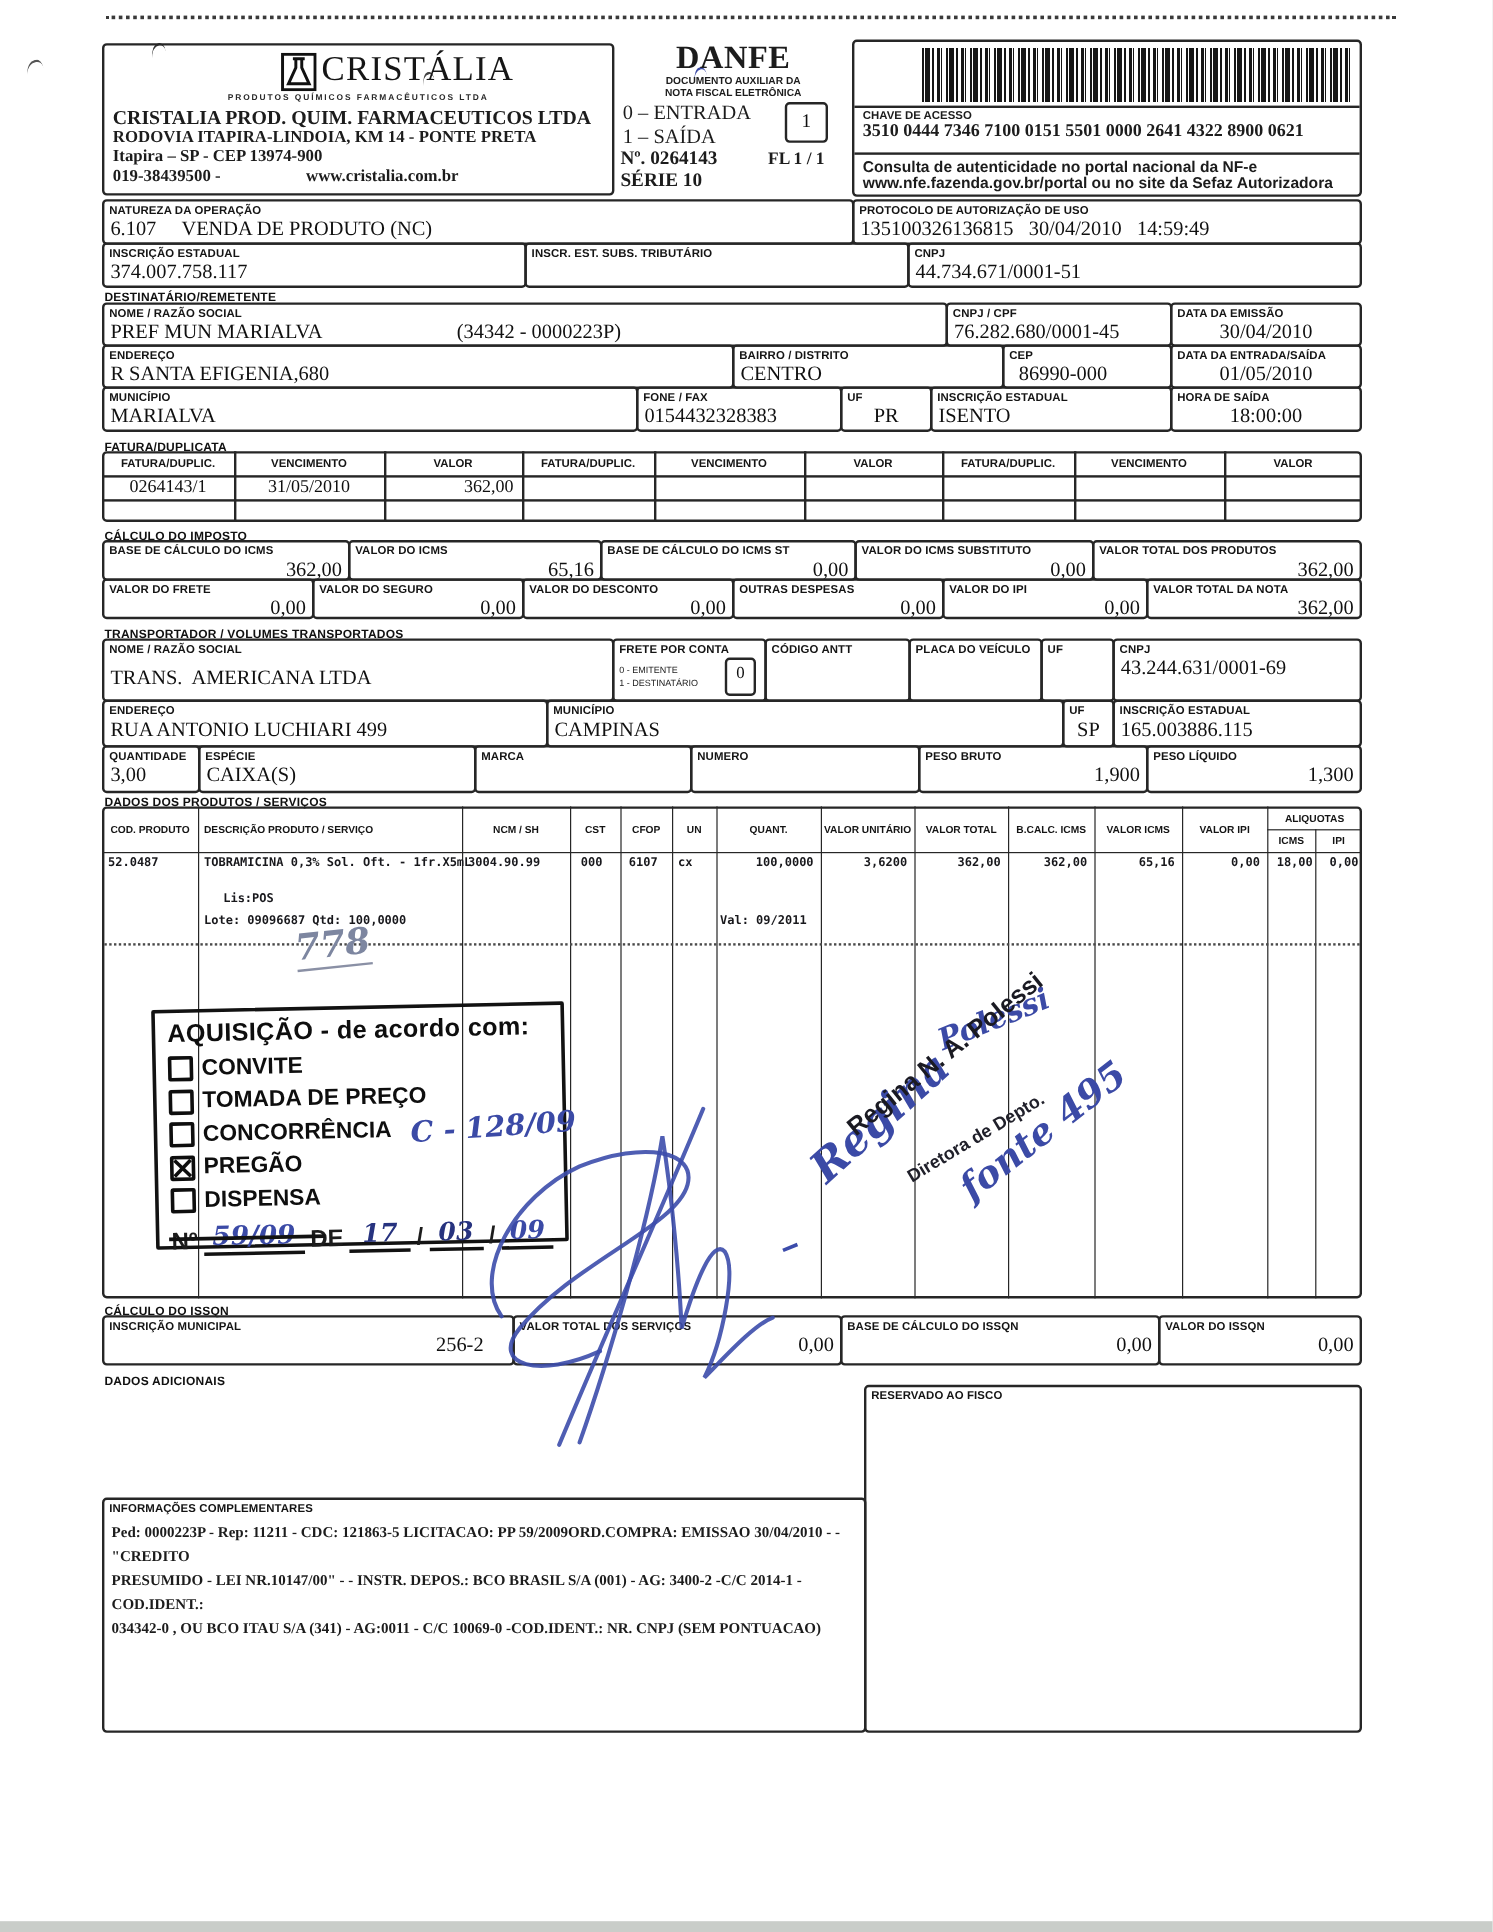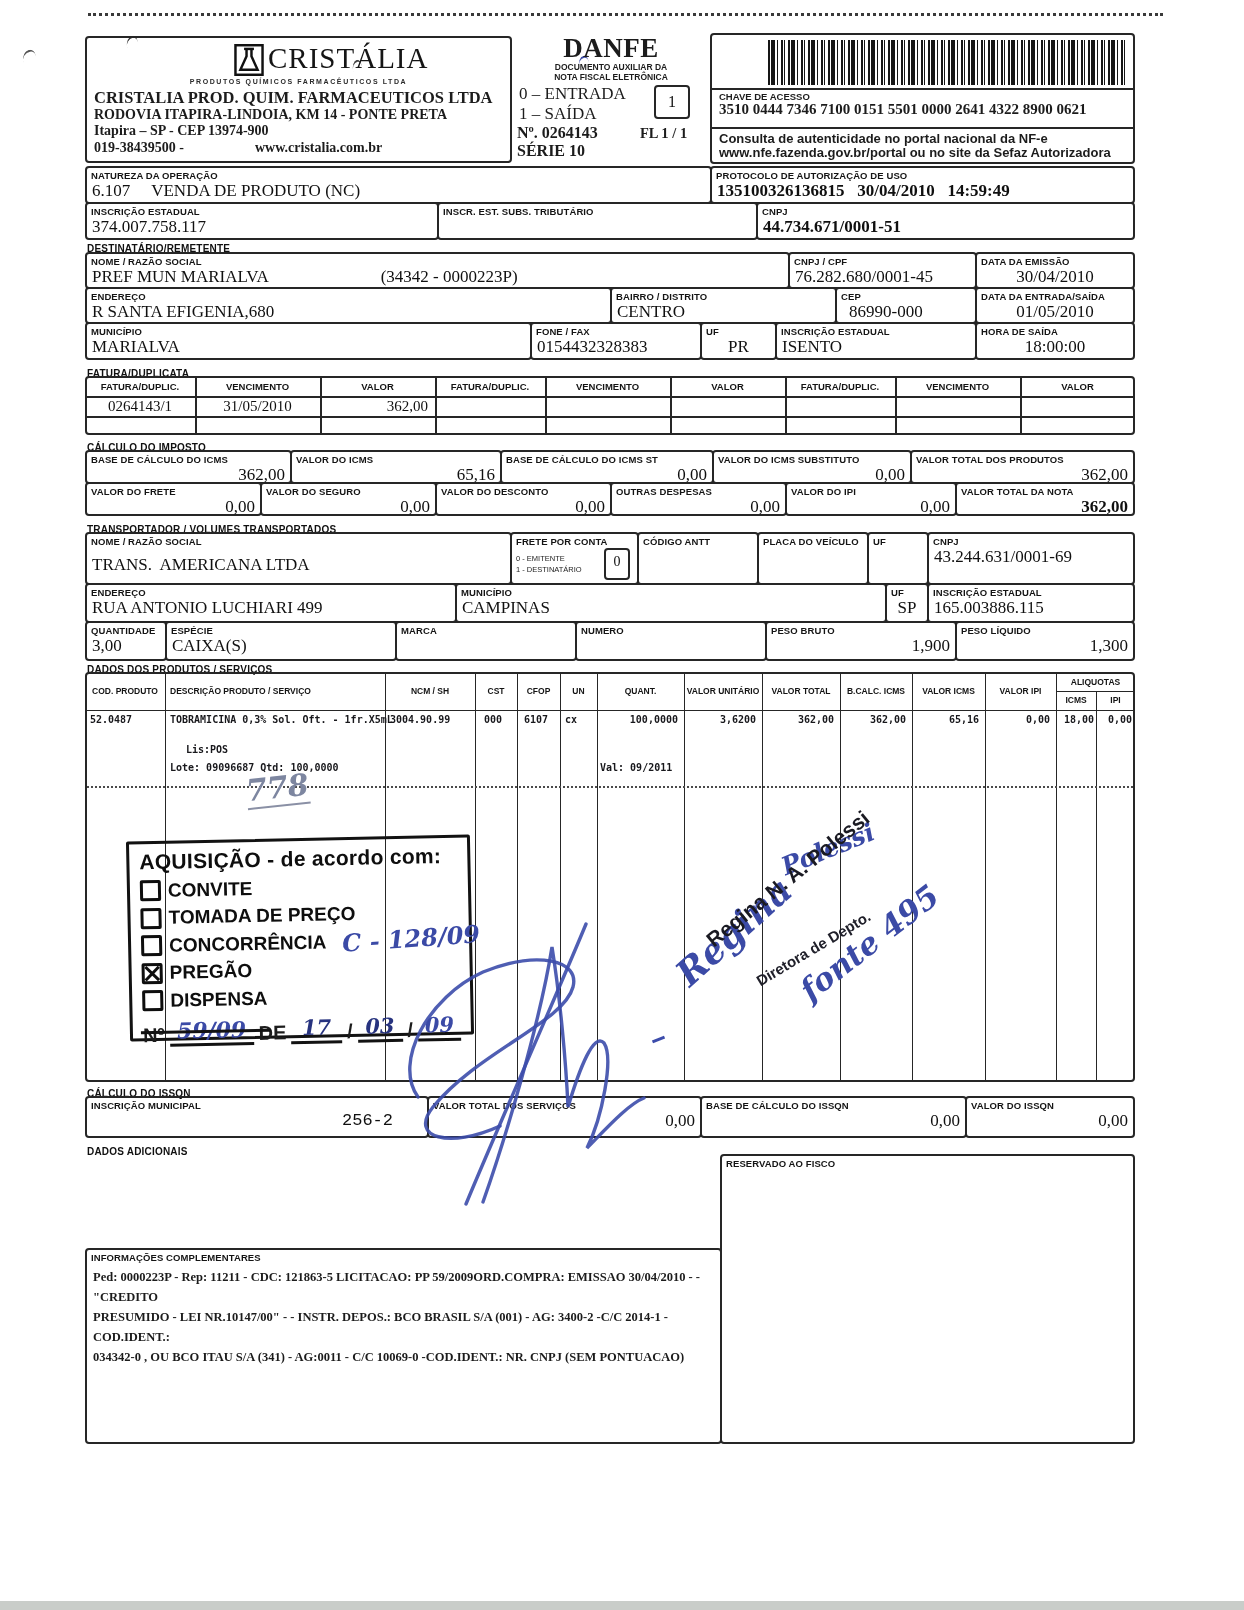--- a/index.html
+++ b/index.html
@@ -3,21 +3,21 @@
 <meta charset="utf-8">
 <style>
   html,body{margin:0;padding:0;background:#d8dbd8;}
   .doc{position:relative;width:1244px;height:1610px;background:#ffffff;overflow:hidden;color:#1c1c1c;font-family:"Liberation Sans",sans-serif;}
   .abs{position:absolute;}
   .cutline{position:absolute;left:88px;top:13px;width:1075px;height:0;border-top:3px dotted #3a3a3a;}
   .sec{position:absolute;font:bold 10px "Liberation Sans",sans-serif;color:#101010;letter-spacing:.2px;white-space:nowrap;}
   .cell{position:absolute;border:2px solid #262626;border-radius:4px;box-sizing:border-box;background:transparent;}
   .lbl{font:bold 9.5px "Liberation Sans",sans-serif;padding:2px 0 0 4px;white-space:nowrap;letter-spacing:.1px;color:#141414;}
   .val{display:block;font:17px "Liberation Serif",serif;padding:0 5px;white-space:pre;color:#101010;}
-  .vb{font-weight:bold;}
+  .vb{font-weight:normal;}
   .vr{text-align:right;}
   .vc{text-align:center;}
   .hline{position:absolute;border-top:2px solid #262626;height:0;}
   .vline{position:absolute;border-left:2px solid #262626;width:0;}
   .dotline{position:absolute;border-top:2px dotted #4a4a4a;height:0;}
   .mono{position:absolute;font:bold 10px "DejaVu Sans Mono",monospace;white-space:pre;color:#18181c;}
   .phl{position:absolute;font:bold 8.5px "Liberation Sans",sans-serif;text-align:center;color:#141414;white-space:nowrap;}
   .fhl{position:absolute;font:bold 9.5px "Liberation Sans",sans-serif;text-align:center;color:#141414;}
   .fval{position:absolute;font:15px "Liberation Serif",serif;color:#101010;}
   .serif{font-family:"Liberation Serif",serif;}
@@ -395,21 +395,21 @@
 
   <span class="sig hw" style="left:788px;top:852px;font-size:25px;transform:rotate(-22deg);transform-origin:left bottom;">Polessi</span>
   <span class="sig hw" style="left:695px;top:952px;font-size:36px;transform:rotate(-42deg);transform-origin:left bottom;">Regina</span>
   <span class="sig" style="left:717px;top:928px;font:bold 21px 'Liberation Sans',sans-serif;color:#1a1a22;transform:rotate(-39deg);transform-origin:left bottom;white-space:nowrap;">Regina N. A. Polessi</span>
   <span class="sig" style="left:762px;top:972px;font:bold 15px 'Liberation Sans',sans-serif;color:#20202a;transform:rotate(-31deg);transform-origin:left bottom;white-space:nowrap;">Diretora de Depto.</span>
   <span class="sig hw" style="left:815px;top:972px;font-size:31px;transform:rotate(-38deg);transform-origin:left bottom;">fonte 495</span>
 
   <div class="sec" style="left:87px;top:1088px;">CÁLCULO DO ISSQN</div>
   <div class="cell" style="left:85px;top:1096px;width:344px;height:42px;">
     <div class="lbl">INSCRIÇÃO MUNICIPAL</div>
-    <div class="val vr" style="padding-right:34px;font-family:Liberation Mono, monospace;">256-2</div>
+    <div class="val vr" style="padding-right:24px;">256-2</div>
   </div>
   <div class="cell" style="left:427px;top:1096px;width:275px;height:42px;">
     <div class="lbl">VALOR TOTAL DOS SERVIÇOS</div>
     <div class="val vr">0,00</div>
   </div>
   <div class="cell" style="left:700px;top:1096px;width:267px;height:42px;">
     <div class="lbl">BASE DE CÁLCULO DO ISSQN</div>
     <div class="val vr">0,00</div>
   </div>
   <div class="cell" style="left:965px;top:1096px;width:170px;height:42px;">

